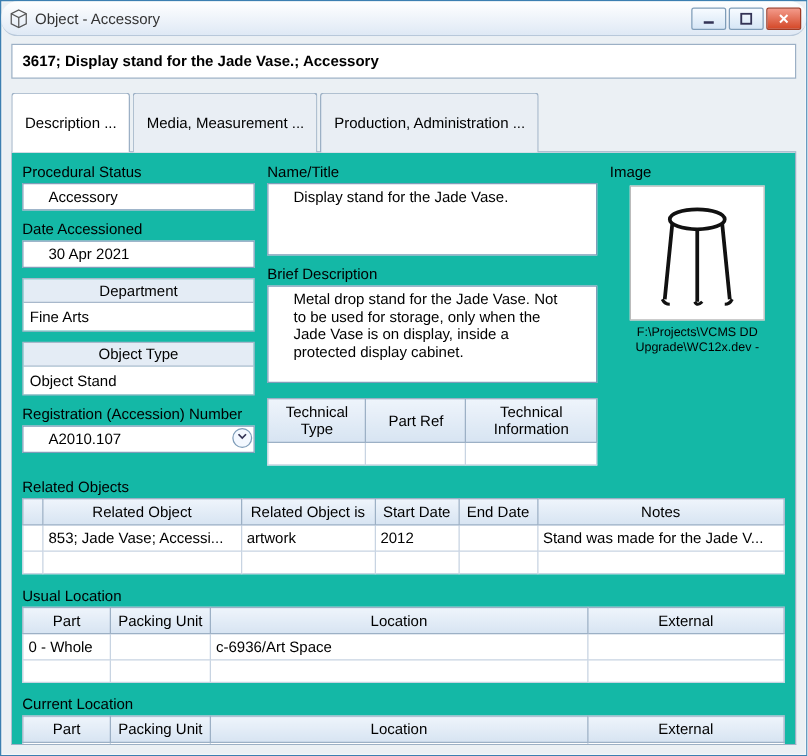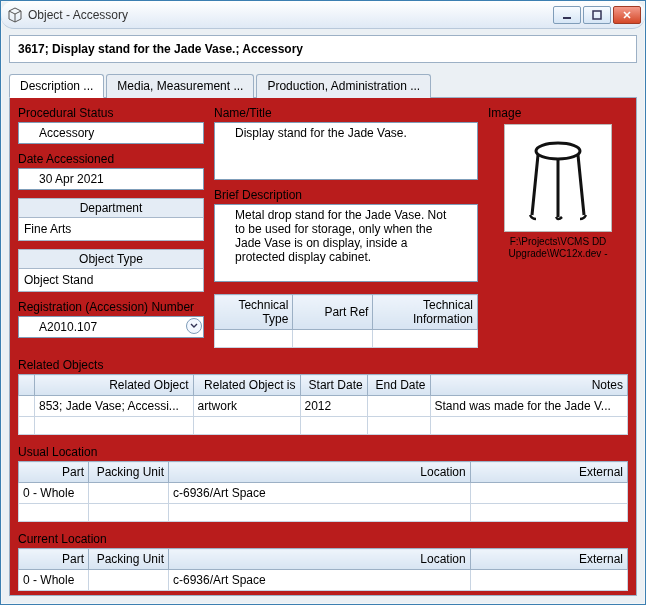--- a/index.html
+++ b/index.html
@@ -23,27 +23,27 @@
     background: linear-gradient(#f7fbff,#d6e6f6); display:flex; align-items:center; justify-content:center;
     font-size: 11px; cursor: default;
   }
   .winbtn.close { background: linear-gradient(#f39a8a,#d44828); border-color:#a13a24; color:#fff; }
   .content { flex: 1; padding: 6px 8px 8px 8px; display:flex; flex-direction:column; overflow:hidden; }
   .summary {
     border: 1px solid #9cb0c5; background: #fff; padding: 6px 8px; font-weight: bold;
   }
   .tabs { display:flex; margin-top: 10px; border-bottom: 1px solid #9cb0c5; gap: 0; }
   .tab {
-    padding: 4px 10px; border: 1px solid #9cb0c5; border-bottom: none;
+    padding: 16px 10px; border: 1px solid #9cb0c5; border-bottom: none;
     background: #e9eef4; border-radius: 3px 3px 0 0; position: relative; top:1px;
     margin-right: 2px; cursor: default;
   }
   .tab.active { background: #fff; border-bottom: 1px solid #fff; }
   .tabbody {
-    border: 1px solid #9cb0c5; border-top:none; background: #b91c1c;
+    border: 1px solid #9cb0c5; border-top:none; background: #14b8a6;
     padding: 8px; flex:1; overflow:auto;
   }
   .row1 { display:flex; gap:10px; }
   .leftcol { width: 186px; display:flex; flex-direction:column; gap:8px; }
   .midcol { flex:1; display:flex; flex-direction:column; gap:8px; }
   .rightcol { width: 140px; }
   .lbl { margin-bottom: 2px; }
   .textbox, .bigbox {
     border: 1px solid #7f9db9; background:#fff; padding: 3px 20px; width:100%;
   }
@@ -58,21 +58,21 @@
     display:flex; align-items:center; justify-content:center; font-size:10px;
   }
   .imgpanel .imgbox {
     width: 108px; height: 108px; border:1px solid #bbb; margin: 4px auto 4px auto;
     background:#fff; display:flex; align-items:center; justify-content:center;
   }
   .imgcap { font-size:10px; text-align:center; padding: 0 2px; line-height:1.2; }
   table.grid { width:100%; border-collapse: collapse; background:#fff; border:1px solid #9cb0c5; }
   table.grid th {
     background: linear-gradient(#eef4fb,#d7e4f2); border:1px solid #9cb0c5;
-    padding: 3px 4px; font-weight: normal; text-align:right;
+    padding: 3px 4px; font-weight: normal; text-align:center;
   }
   table.grid td { border:1px solid #c8d4e2; padding: 3px 4px; height: 18px; }
   .section { margin-top: 10px; }
   .section .sechead { margin-bottom: 2px; }
 </style>
 </head>
 <body>
 
 <div class="window">
   <div class="titlebar">

